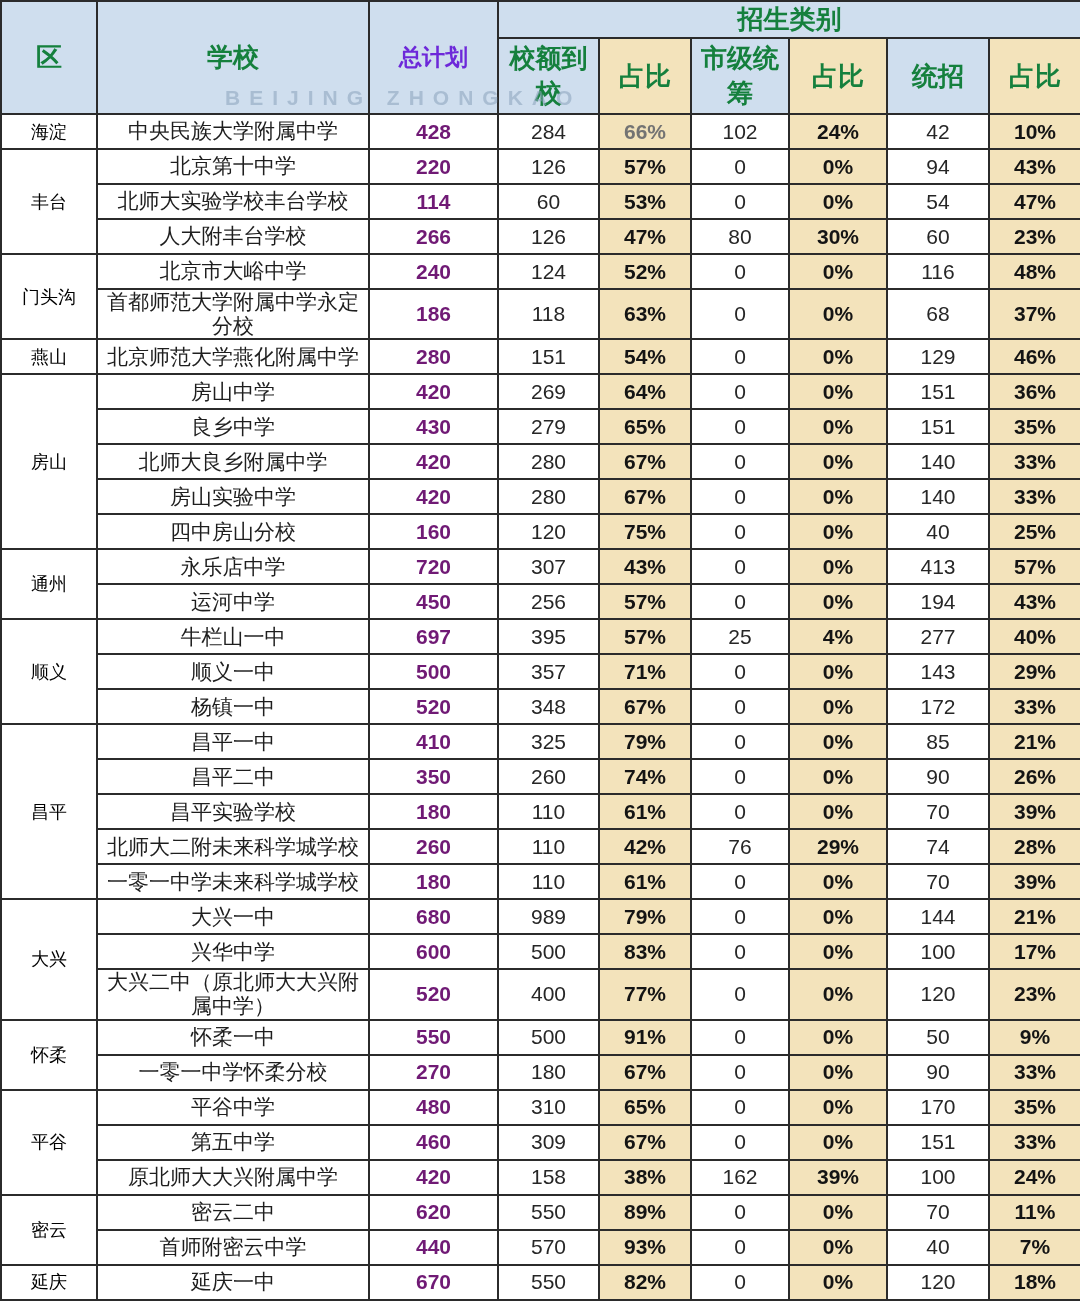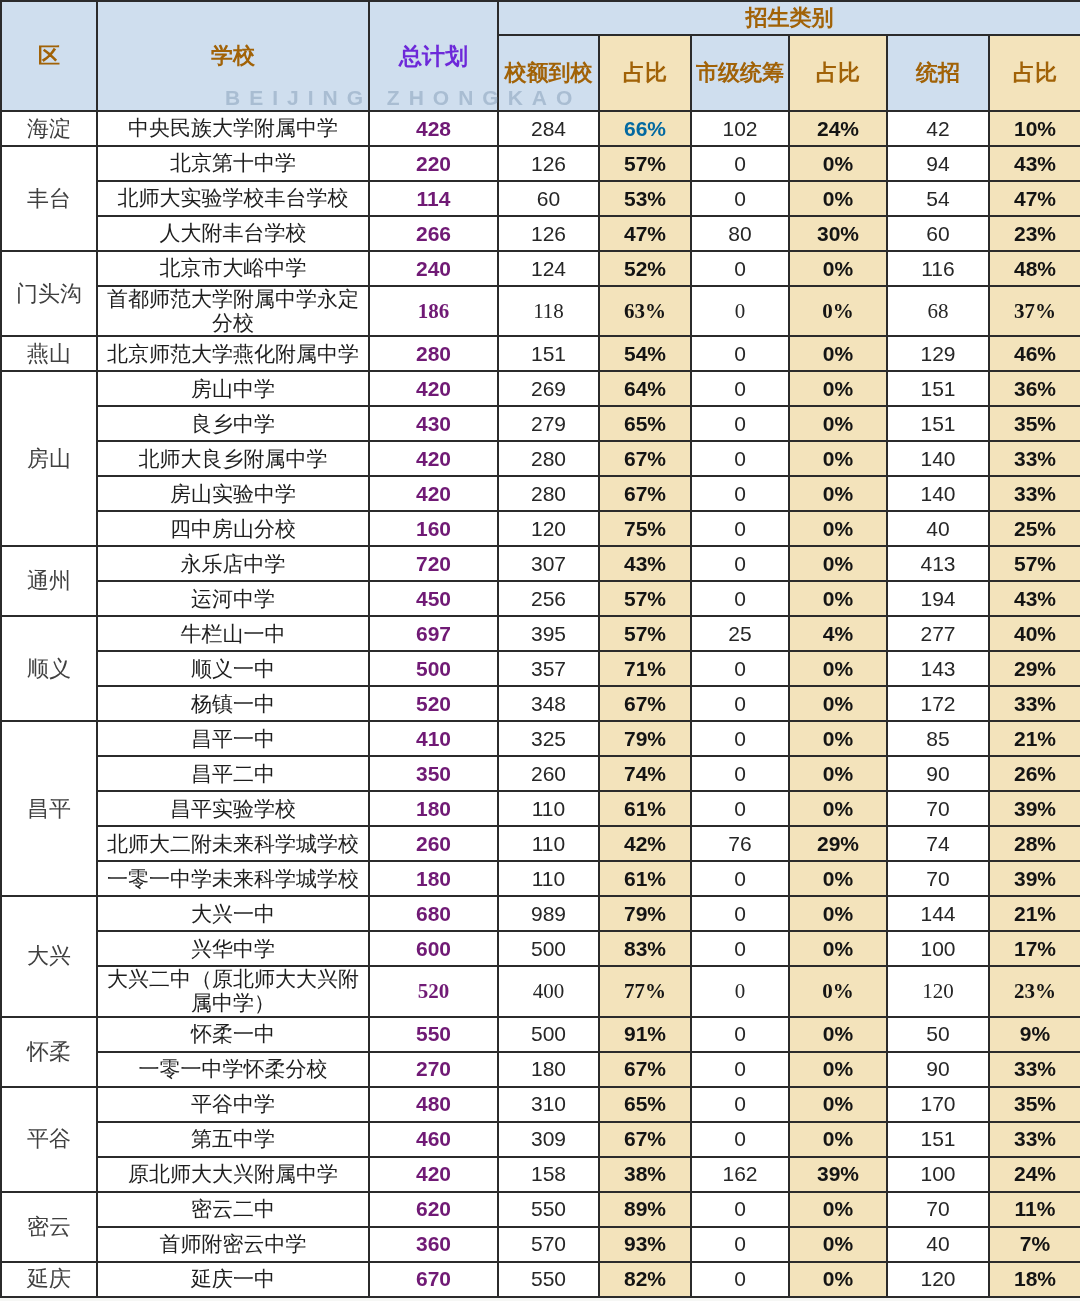--- a/index.html
+++ b/index.html
@@ -1,32 +1,32 @@
 <!DOCTYPE html>
 <html><head>
 <meta charset="utf-8">
 <style>
   html,body{margin:0;padding:0;background:#f6f7f5;}
   body{font-family:"Liberation Sans","DejaVu Sans",sans-serif;color:#1e1e1e;}
   .wrap{position:relative;width:1080px;}
   table{width:1080px;table-layout:fixed;border-collapse:collapse;background:#fff;}
   th,td{border:2px solid #2b2b2b;text-align:center;vertical-align:middle;padding:0 4px;overflow:hidden;}
-  thead th{background:#cfdeee;font-size:22px;font-weight:bold;color:#a16207;}
+  thead th{background:#cfdeee;font-size:26px;font-weight:bold;color:#15803d;}
   thead tr.h1{height:34px;}
   thead tr.h2{height:76px;}
   thead th.tan{background:#f3e3bb;}
   thead th.redhead{color:#6d28d9;font-size:23px;}
   tbody tr{height:35px;}
-  tbody tr.tall{height:46px;font-family:Liberation Serif, serif;}
-  td.district{font-size:22px;background:#fff;color:#404040;}
+  tbody tr.tall{height:46px;}
+  td.district{font-size:18px;background:#fff;color:#000000;}
   td.school{font-size:21px;line-height:1.15;background:#fff;margin-top:20px;}
   td.total{font-size:21px;font-weight:bold;color:#701a75;background:#fff;}
   td.num{font-size:21px;color:#262626;background:#fff;}
   td.pct{font-size:21px;font-weight:bold;color:#141414;background:#f3e3bb;}
-  td.pct.red{color:#0369a1;}
+  td.pct.red{color:#737373;}
   .watermark{position:absolute;top:86px;left:225px;font-size:21px;letter-spacing:9px;
     color:rgba(138,162,188,0.55);font-weight:bold;pointer-events:none;white-space:nowrap;}
 </style>
 </head>
 <body>
 
 <div class="wrap">
   <div class="watermark">BEIJING ZHONGKAO</div>
   <table>
     <colgroup>
@@ -374,21 +374,21 @@
           <td class="total">620</td>
           <td class="num">550</td>
           <td class="pct">89%</td>
           <td class="num">0</td>
           <td class="pct">0%</td>
           <td class="num">70</td>
           <td class="pct">11%</td>
         </tr>
         <tr>
           <td class="school">首师附密云中学</td>
-          <td class="total">360</td>
+          <td class="total">440</td>
           <td class="num">570</td>
           <td class="pct">93%</td>
           <td class="num">0</td>
           <td class="pct">0%</td>
           <td class="num">40</td>
           <td class="pct">7%</td>
         </tr>
         <tr>
           <td class="district" rowspan="1">延庆</td>
           <td class="school">延庆一中</td>

